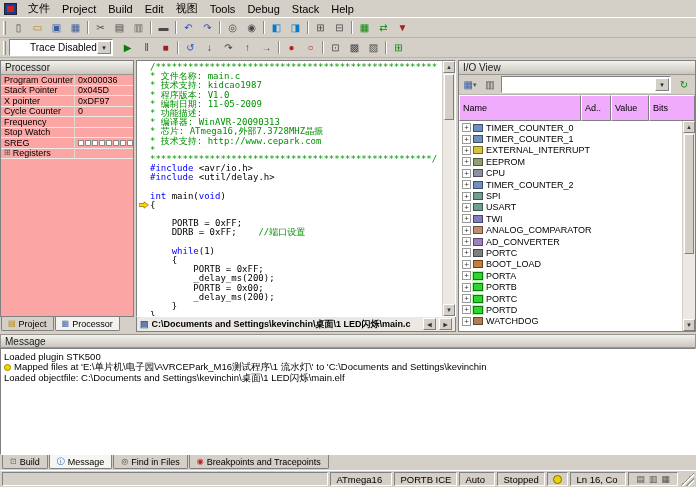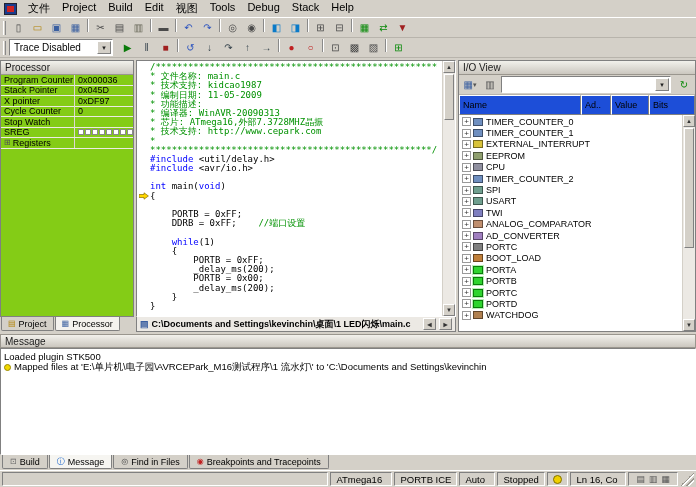--- a/index.html
+++ b/index.html
@@ -9,38 +9,38 @@
 
   
   .menubar{height:18px;flex:none;display:flex;align-items:center;padding:0 2px;border-bottom:1px solid #fff}
   .appicon{width:13px;height:12px;margin:0 5px 0 2px;background:#1a3c8c;border:1px solid #223;position:relative;flex:none}
   .appicon:after{content:"";position:absolute;inset:2px;background:#cc2222}
   .menu-item{padding:1px 6px;font-size:11px;white-space:nowrap;cursor:default}
 
   
   .toolbar{height:20px;flex:none;display:flex;align-items:center;padding:0 2px;background:#d4d0c8;border-bottom:1px solid #b8b4ac}
   .tgrip{width:3px;height:14px;margin:0 3px 0 1px;border-left:1px solid #fff;border-right:1px solid #8a8a8a;flex:none}
-  .ticons{display:flex;}
+  .ticons{display:flex;align-items:center}
   .tbtn{width:19px;height:17px;display:flex;align-items:center;justify-content:center;font-size:10px;color:#555;flex:none;border:1px solid transparent}
   .tbtn.small{width:18px;height:16px}
   .tsep{width:2px;height:13px;margin:0 2px;border-left:1px solid #8a8a8a;border-right:1px solid #fff;flex:none}
-  .combo{width:104px;height:17px;background:#fff;border:1px solid;border-color:#808080 #fff #fff #808080;display:flex;align-items:center;font-size:10px;padding-left:4px;position:relative;margin-right:5px;flex:none}
+  .combo{width:104px;height:17px;background:#fff;border:1px solid;border-color:#808080 #fff #fff #808080;display:flex;align-items:center;font-size:10px;padding-left:20px;position:relative;margin-right:5px;flex:none}
   .combo .cval{flex:1;overflow:hidden;white-space:nowrap}
   .combo .cbtn{position:absolute;right:1px;top:1px;bottom:1px;width:14px;background:#d4d0c8;border:1px solid;border-color:#fff #808080 #808080 #fff;display:flex;align-items:center;justify-content:center;font-size:7px;color:#222}
 
   
   .workspace{flex:1;min-height:0;display:flex;padding-top:2px}
   .leftcol{width:134px;flex:none;display:flex;flex-direction:column;min-height:0}
   .rightcol{width:238px;flex:none;display:flex;flex-direction:column;min-height:0}
   .centercol{flex:1;min-width:0;display:flex;flex-direction:column;margin:0 2px}
   .panel{display:flex;flex-direction:column;border:1px solid #808080;background:#fff;min-height:0;flex:1}
   .phdr{height:14px;flex:none;background:linear-gradient(#f2f1ec,#cbc7bf);border-bottom:1px solid #9a968e;display:flex;align-items:center;padding:0 4px;font-size:10px;color:#1a1a1a}
 
   
-  .proc-table{flex:1;background:#84cc16;overflow:hidden;font-size:9px}
+  .proc-table{flex:1;background:#fca5a5;overflow:hidden;font-size:9px}
   .prow{height:10.5px;display:flex;align-items:center;border-bottom:1px solid #eceae4;white-space:nowrap}
   .pname{width:74px;flex:none;padding-left:3px;border-right:1px solid #ddd9d2;overflow:hidden;display:flex;align-items:center}
   .pval{flex:1;padding-left:3px;display:flex;align-items:center}
   .sregbox{width:6px;height:6px;border:1px solid #8a8a8a;background:#fff;margin-right:1px;flex:none}
   .expglyph{color:#555;font-size:8px;margin-right:2px;line-height:8px}
   .lefttabs{height:15px;flex:none;display:flex;align-items:flex-start;padding-left:1px;gap:1px}
   .ltab{height:14px;display:flex;align-items:center;gap:3px;padding:0 6px;font-size:9px;background:#d4d0c8;border:1px solid #808080;border-top:none;border-radius:0 0 2px 2px;white-space:nowrap}
   .ltab.active{background:#f4f2ee}
   .ltab .ticon,.btab .ticon{font-size:8px}
 
@@ -57,21 +57,21 @@
   .sthumb{height:46px;flex:none;margin:1px;background:#d4d0c8;border:1px solid;border-color:#fff #808080 #808080 #fff}
   .sfill{flex:1}
   .pathbar{height:15px;flex:none;display:flex;align-items:center;gap:3px;background:#ece9e4;border:1px solid #808080;border-top:none;font-size:9px;font-weight:bold;padding:0 3px}
   .fileicon{color:#3a5fa0;font-size:9px;flex:none}
   .ptext{flex:1;overflow:hidden;white-space:nowrap}
   .pnav{width:13px;height:12px;flex:none;background:#d4d0c8;border:1px solid;border-color:#fff #808080 #808080 #fff;display:flex;align-items:center;justify-content:center;font-size:8px;color:#333}
 
   
   .io-toolbar{height:20px;flex:none;display:flex;align-items:center;gap:2px;padding:1px 2px;background:#d4d0c8;border-bottom:1px solid #b8b4ac}
   .iocombo{flex:1;width:auto;margin-right:2px}
-  .io-grid-hdr{height:20px;flex:none;display:flex;background:#1d4ed8;font-size:9px}
+  .io-grid-hdr{height:26px;flex:none;display:flex;background:#f0abfc;font-size:9px}
   .hcell{border:1px solid;border-color:#fff #808080 #808080 #fff;padding:0 3px;display:flex;align-items:center;overflow:hidden;white-space:nowrap}
   .hcell.name{flex:1}.hcell.ad{width:30px;flex:none}.hcell.val{width:38px;flex:none}.hcell.bits{width:46px;flex:none}
   .io-rows{flex:1;min-height:0;display:flex;background:#fff;overflow:hidden}
   .io-list{flex:1;min-width:0;padding-top:1px}
   .iorow{height:11.4px;display:flex;align-items:center;font-size:9px;white-space:nowrap}
   .exp{width:9px;height:9px;flex:none;margin:0 2px 0 3px;border:1px solid #9a9a9a;background:#fff;font-size:8px;line-height:7px;text-align:center;color:#333}
   .iochip{width:10px;height:8px;flex:none;margin-right:3px;border:1px solid rgba(0,0,0,.45)}
   .iochip.hl{border-color:#0a7a0a;box-shadow:0 0 0 1px #baf0ba}
   .ioname{overflow:visible}
 
@@ -260,20 +260,24 @@
             </div>
             <div class="prow">
               <span class="pname">X pointer</span>
               <span class="pval">0xDF97</span>
             </div>
             <div class="prow">
               <span class="pname">Cycle Counter</span>
               <span class="pval">0</span>
             </div>
             <div class="prow">
+              <span class="pname">Frequency</span>
+              <span class="pval"></span>
+            </div>
+            <div class="prow">
               <span class="pname">Stop Watch</span>
               <span class="pval"></span>
             </div>
             <div class="prow">
               <span class="pname">SREG</span>
               <span class="pval">
                 <span class="sregbox"></span>
                 <span class="sregbox"></span>
                 <span class="sregbox"></span>
                 <span class="sregbox"></span>
@@ -311,20 +315,24 @@
             <div class="code-line">
               <span class="gutter"></span>
               <span class="ctext"><span class="tok-com">* 文件名称: main.c</span></span>
             </div>
             <div class="code-line">
               <span class="gutter"></span>
               <span class="ctext"><span class="tok-com">* 技术支持: kidcao1987</span></span>
             </div>
             <div class="code-line">
               <span class="gutter"></span>
+              <span class="ctext"><span class="tok-com">* 程序版本: V1.0</span></span>
+            </div>
+            <div class="code-line">
+              <span class="gutter"></span>
               <span class="ctext"><span class="tok-com">* 编制日期: 11-05-2009</span></span>
             </div>
             <div class="code-line">
               <span class="gutter"></span>
               <span class="ctext"><span class="tok-com">* 功能描述:</span></span>
             </div>
             <div class="code-line">
               <span class="gutter"></span>
               <span class="ctext"><span class="tok-com">* 编译器: WinAVR-20090313</span></span>
             </div>
@@ -339,25 +347,25 @@
             <div class="code-line">
               <span class="gutter"></span>
               <span class="ctext"><span class="tok-com">*</span></span>
             </div>
             <div class="code-line">
               <span class="gutter"></span>
               <span class="ctext"><span class="tok-com">****************************************************/</span></span>
             </div>
             <div class="code-line">
               <span class="gutter"></span>
+              <span class="ctext"><span class="tok-kw">#include</span><span> &lt;avr/io.h&gt;</span></span>
+            </div>
+            <div class="code-line">
+              <span class="gutter"></span>
               <span class="ctext"><span class="tok-kw">#include</span><span> &lt;util/delay.h&gt;</span></span>
-            </div>
-            <div class="code-line">
-              <span class="gutter"></span>
-              <span class="ctext"><span class="tok-kw">#include</span><span> &lt;avr/io.h&gt;</span></span>
             </div>
             <div class="code-line">
               <span class="gutter"></span>
               <span class="ctext">&nbsp;</span>
             </div>
             <div class="code-line">
               <span class="gutter"></span>
               <span class="ctext"><span class="tok-kw">int</span><span> main(</span><span class="tok-kw">void</span><span>)</span></span>
             </div>
             <div class="code-line">
@@ -569,20 +577,23 @@
       <span>Message</span>
     </div>
     <div class="msgbody">
         <div class="msgline">
           <span>Loaded plugin STK500</span>
         </div>
         <div class="msgline">
           <span class="bullet"></span>
           <span>Mapped files at 'E:\单片机\电子园\AVRCEPark_M16测试程序\1 流水灯\' to 'C:\Documents and Settings\kevinchin</span>
         </div>
+        <div class="msgline">
+          <span>Loaded objectfile: C:\Documents and Settings\kevinchin\桌面\1 LED闪烁\main.elf</span>
+        </div>
       </div>
   </div>
 
   <div class="btabs">
       <span class="btab">
         <span class="ticon" style="color: rgb(106, 106, 106);">⊡</span>
         <span>Build</span>
       </span>
       <span class="btab active">
         <span class="ticon" style="color: rgb(10, 90, 200);">ⓘ</span>

